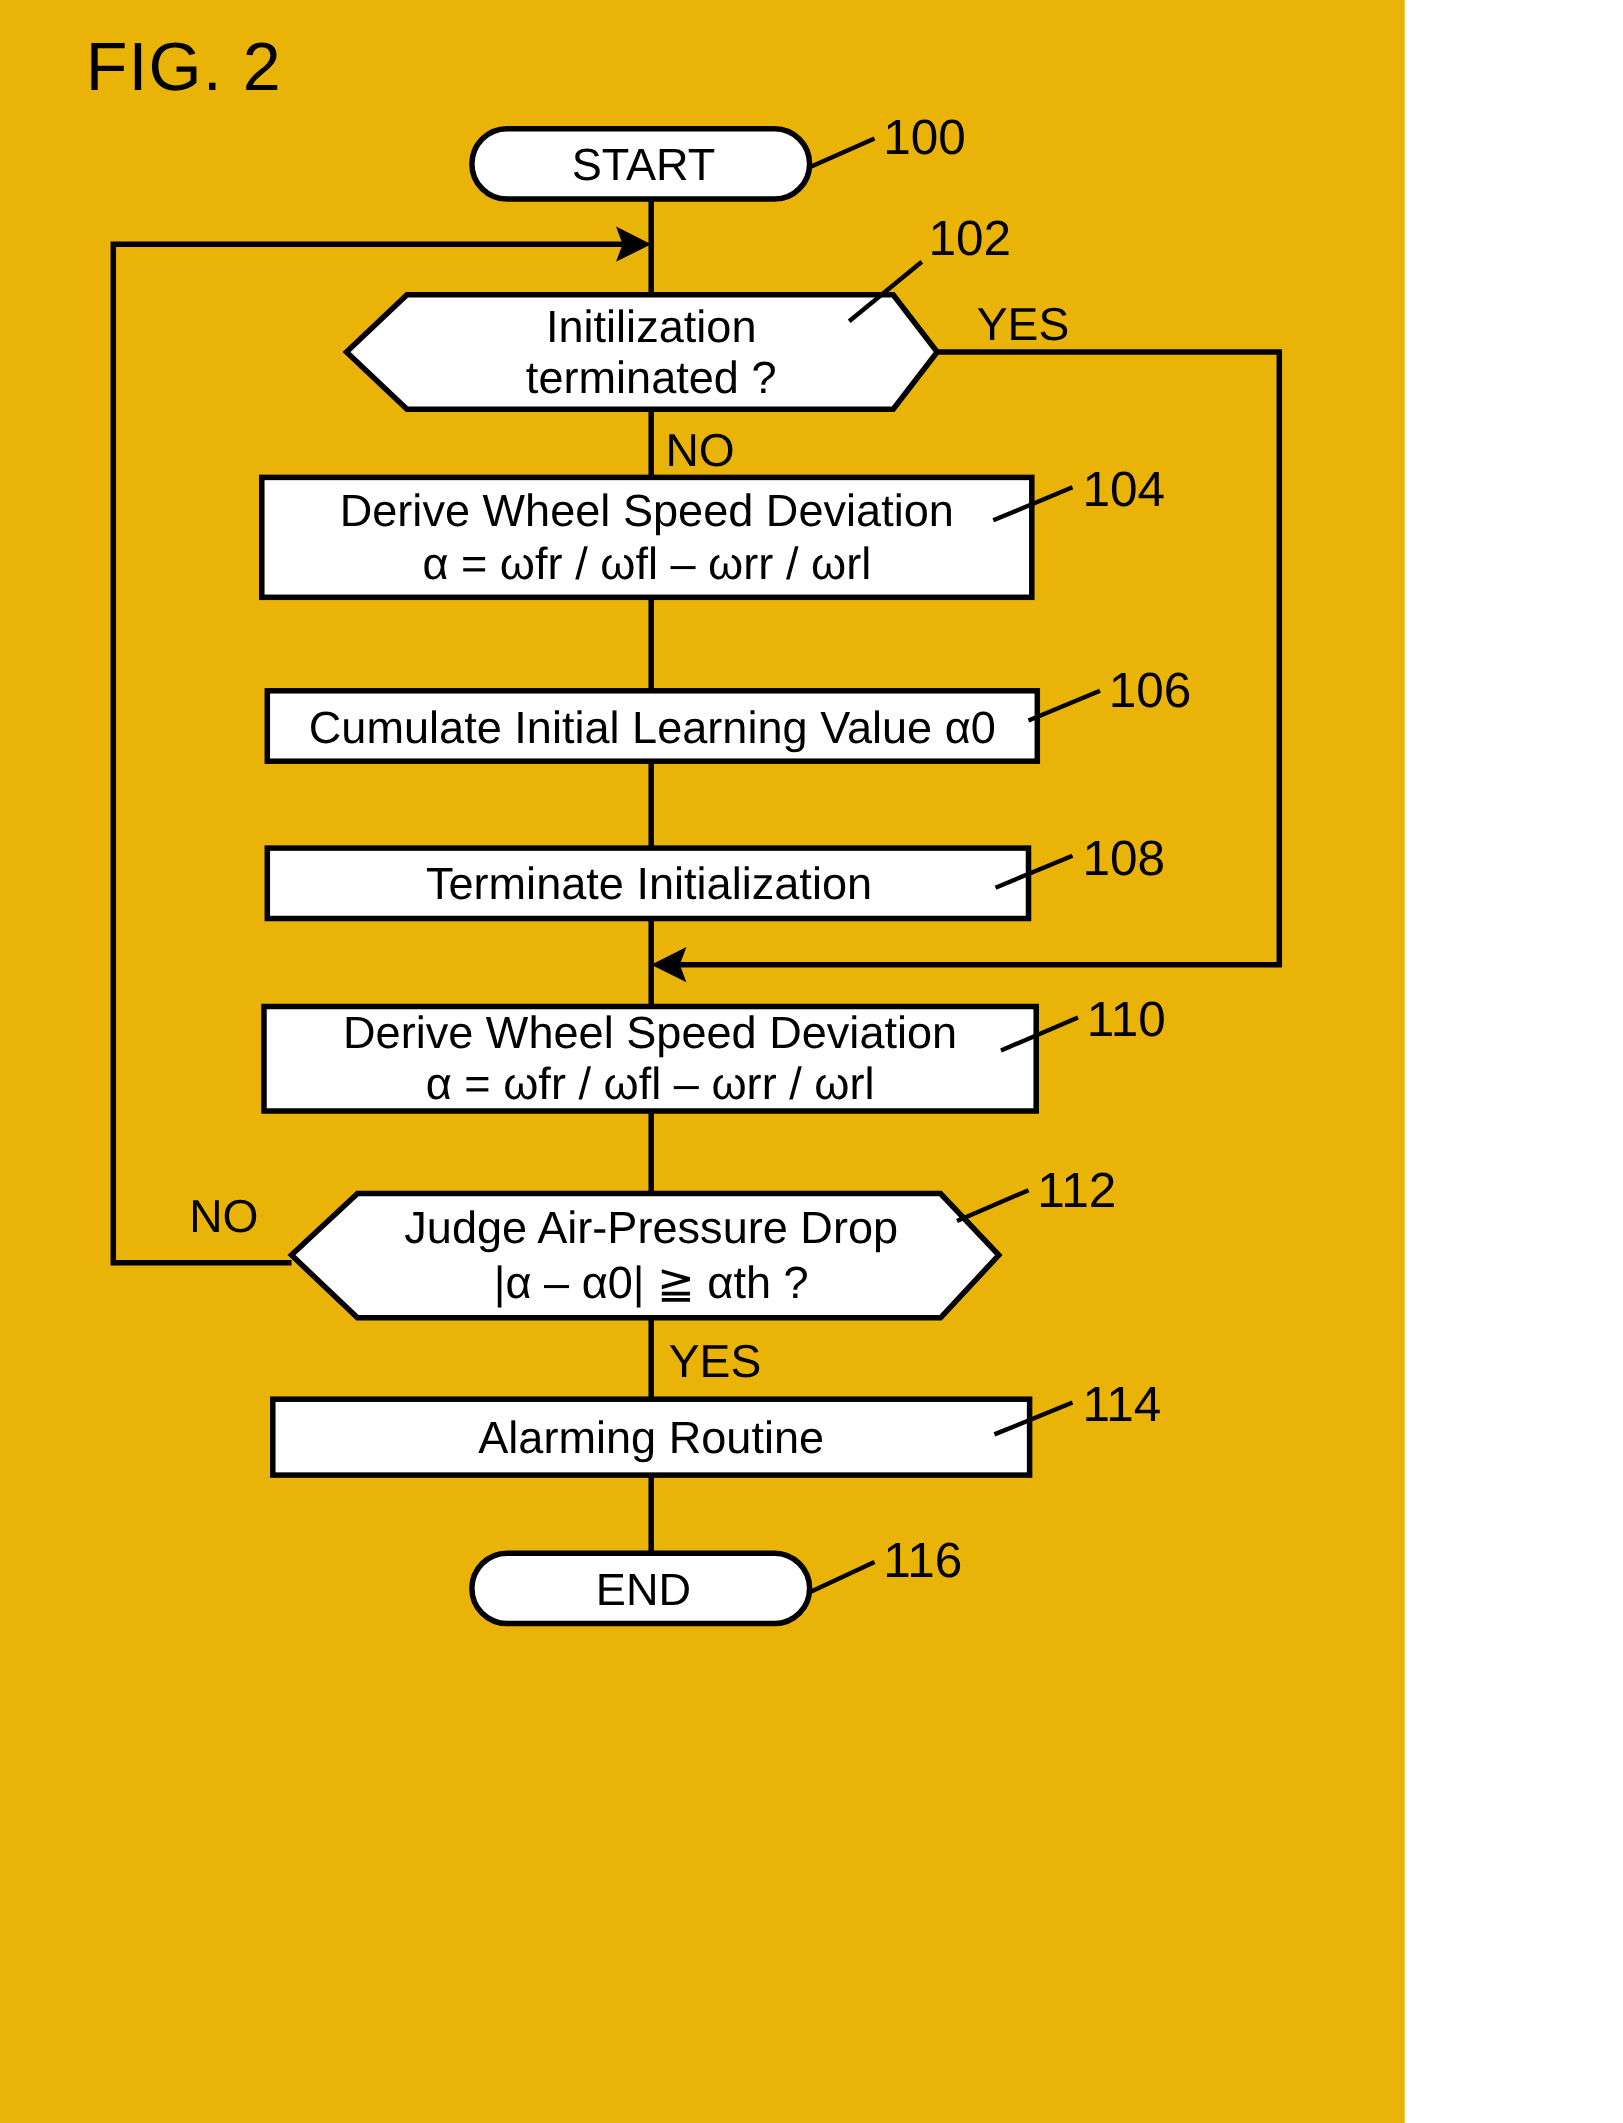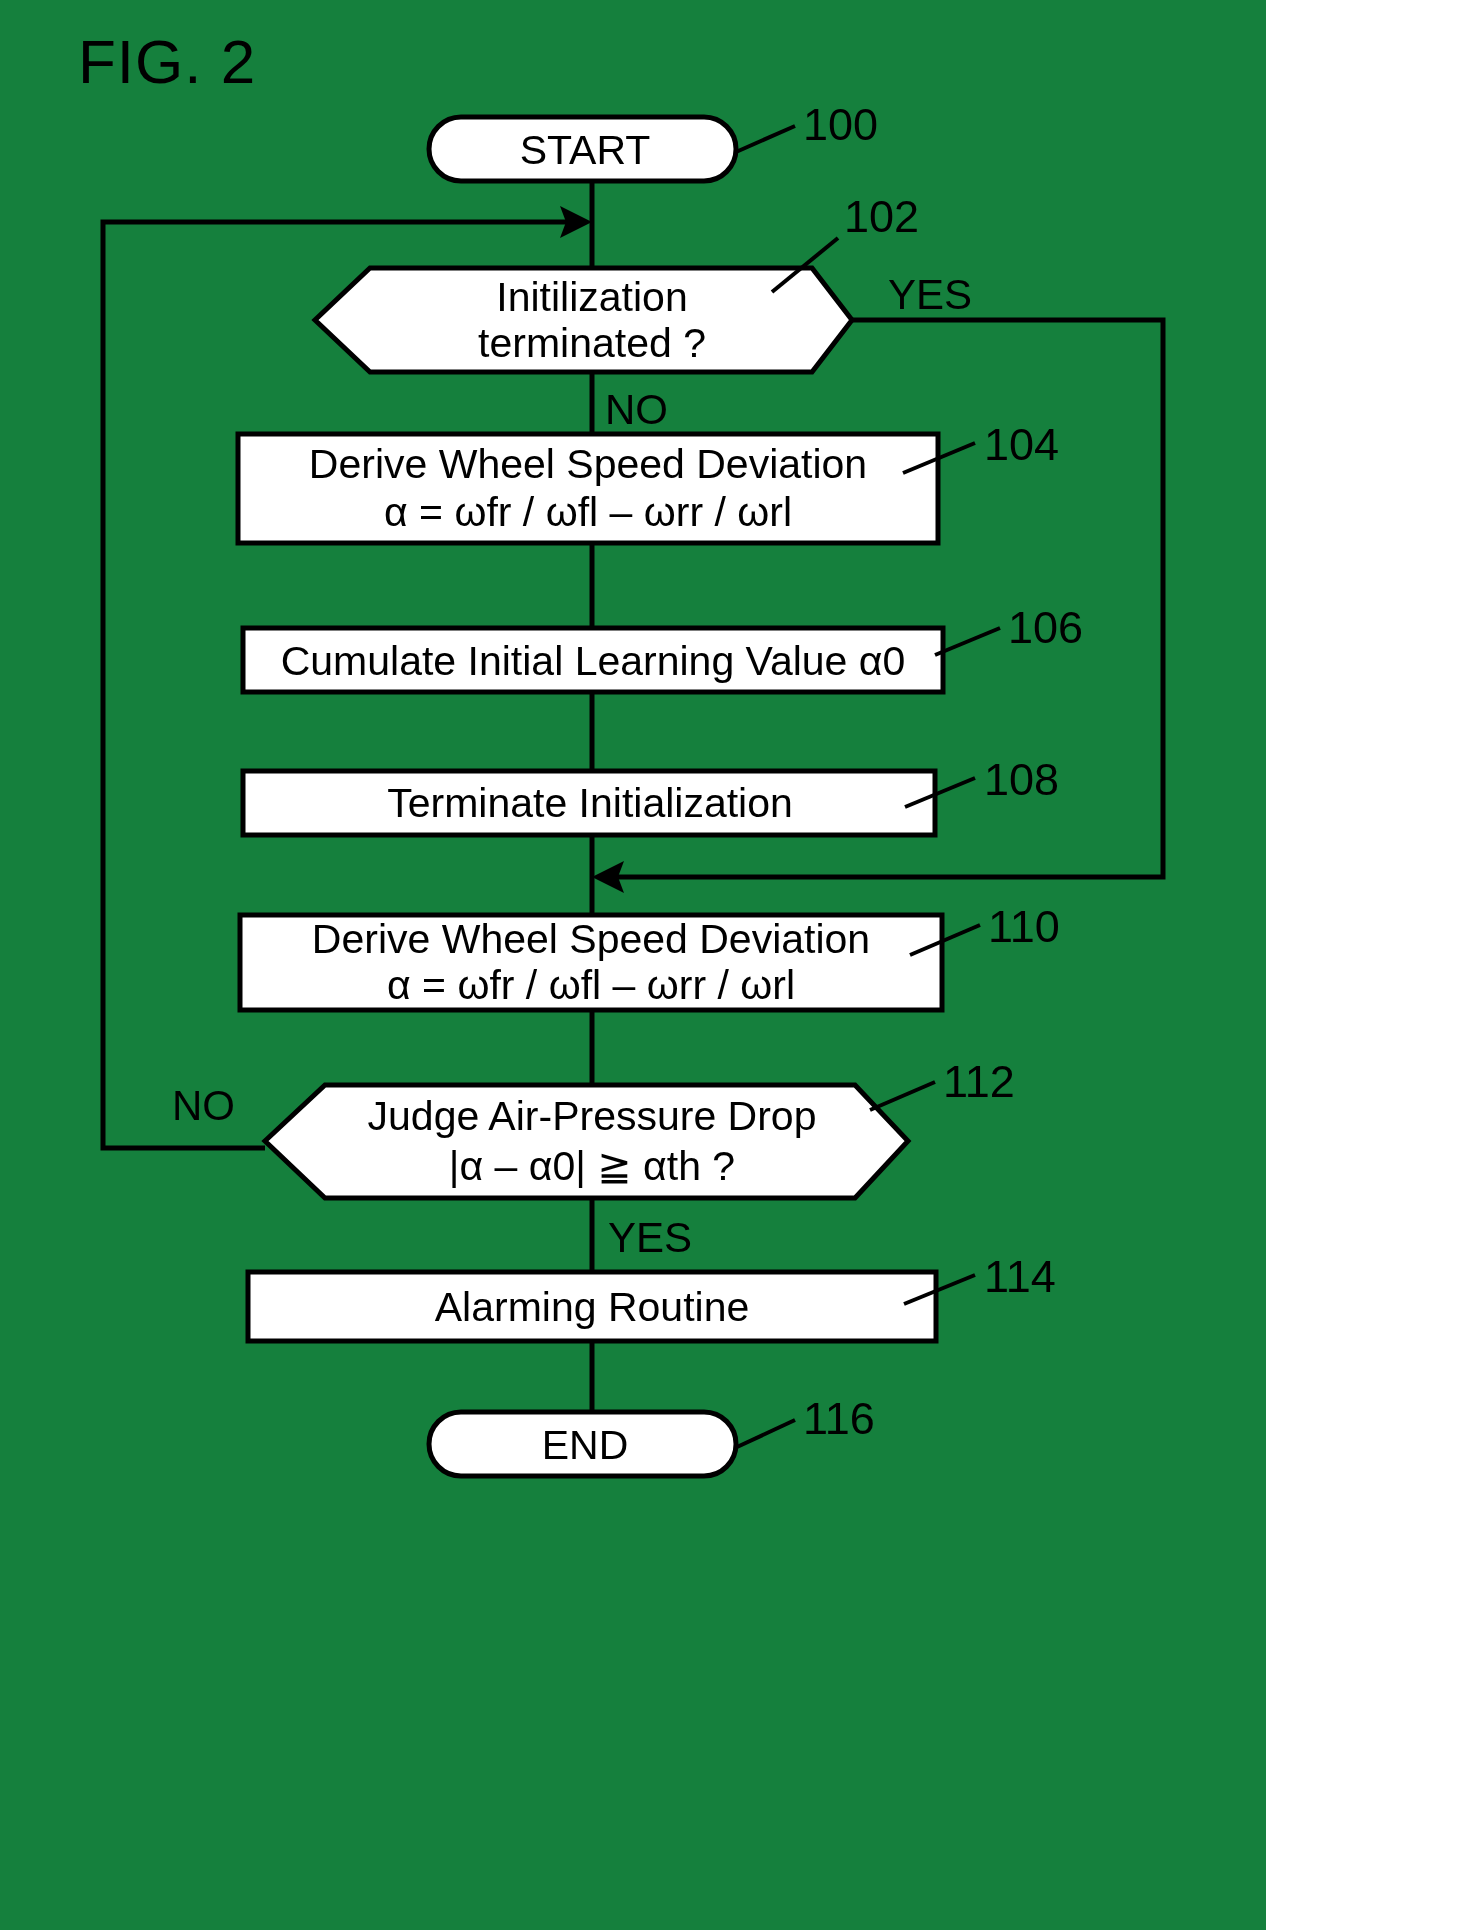--- a/index.html
+++ b/index.html
@@ -4,23 +4,24 @@
 <style>
   html, body {
     margin: 0;
     padding: 0;
     background: #ffffff;
   }
   #page {
     position: relative;
     width: 1266px;
     height: 1930px;
-    background: #15803d;
+    background: #eab308;
     font-family: "Liberation Sans", sans-serif;
     overflow: hidden;
+    padding-left: 11px;
   }
   #fig-title {
     position: absolute;
     left: 78px;
     top: 26px;
     font-size: 62px;
     font-weight: 400;
     letter-spacing: 1px;
     color: #000000;
     white-space: pre;

